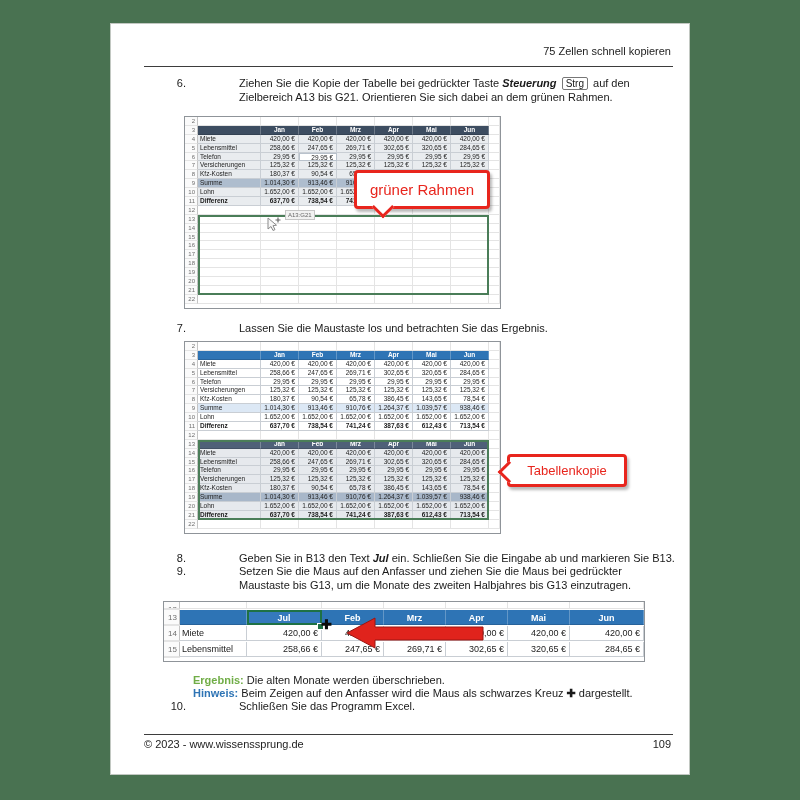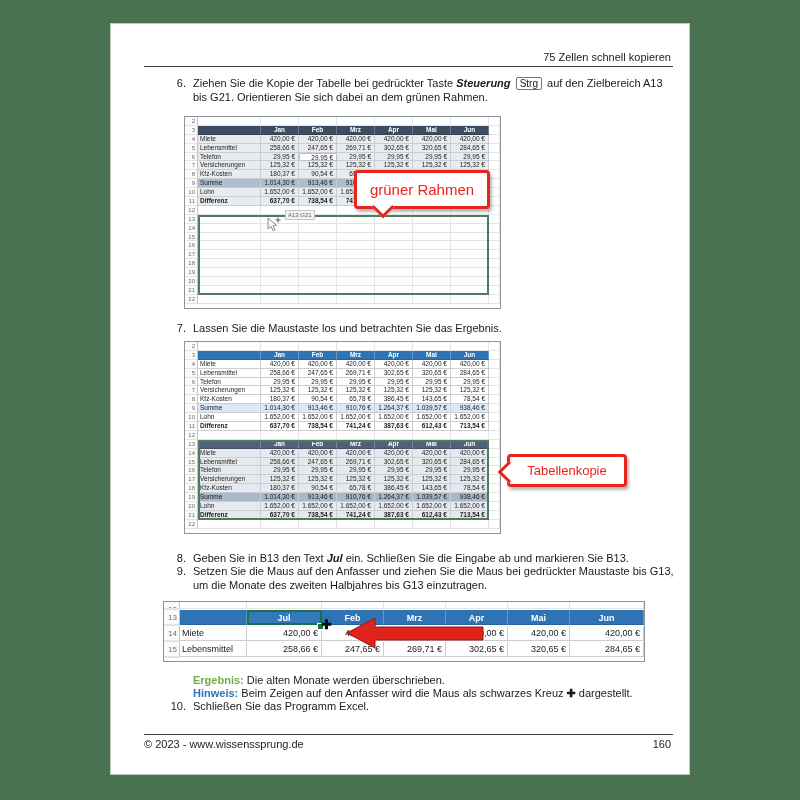--- a/index.html
+++ b/index.html
@@ -5,30 +5,30 @@
   html,body{margin:0;padding:0;}
   body{
     width:800px;height:800px;position:relative;overflow:hidden;
     background:var(--page-bg,#497251);
     font-family:"Liberation Sans", sans-serif;
   }
   .page{
     position:absolute;left:110px;top:23px;width:580px;height:752px;
     background:#ffffff;border:1px solid #c2c8c2;box-sizing:border-box;
   }
-  .hdr-title{position:absolute;top:27px;right:18px;font-size:11px;color:#222;text-align:right;}
+  .hdr-title{position:absolute;top:21px;right:18px;font-size:11px;color:#222;text-align:right;}
   .rule{position:absolute;left:33px;width:529px;height:1px;background:#3d3d3d;}
   .rule.top{top:42px;}
   .rule.bot{top:710px;}
   .foot-l{position:absolute;left:33px;top:714px;font-size:11px;color:#222;}
   .foot-r{position:absolute;right:18px;top:714px;font-size:11px;color:#222;}
 
   .line{position:absolute;left:52px;width:512px;display:flex;font-size:11px;line-height:13.5px;color:#1a1a1a;}
   .num{width:23px;text-align:right;flex:none;margin-right:7px;}
-  .txt{flex:1;}
+  .txt{flex:1;margin-left:46px;}
   .rline{position:absolute;left:82px;width:482px;font-size:11px;line-height:13.5px;color:#1a1a1a;}
   .lab-green{color:var(--result-green,#70ad47);font-weight:bold;}
   .lab-blue{color:var(--hint-blue,#2e74b5);font-weight:bold;}
   .bi{font-weight:bold;font-style:italic;}
   .keycap{display:inline-block;border:1px solid #777;border-radius:2px;padding:0 3px;margin:0 2px;
           font-size:10px;line-height:11px;background:#fff;vertical-align:baseline;}
   .cross{font-weight:bold;}
 
   
   .shot{position:absolute;background:#fff;border:1px solid #8f9499;box-sizing:content-box;overflow:hidden;}
@@ -660,14 +660,14 @@
 
   <div class="rline" style="top:650px;"><span class="lab-green">Ergebnis:</span><span> Die alten Monate werden überschrieben.</span></div>
 
   <div class="line" style="top:676px;">
     <span class="num">10.</span>
     <span class="txt">Schließen Sie das Programm Excel.</span>
   </div>
 
   <div class="rule bot"></div>
   <div class="foot-l">© 2023 - www.wissenssprung.de</div>
-  <div class="foot-r">160</div>
+  <div class="foot-r">109</div>
 </div>
 
 </body></html>

